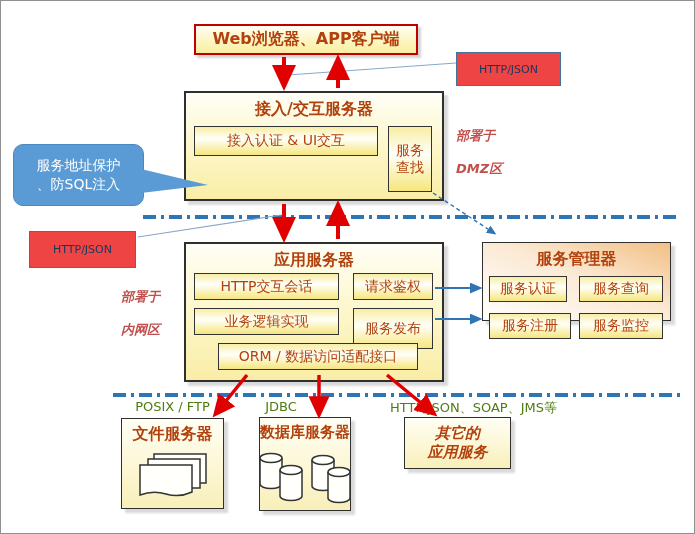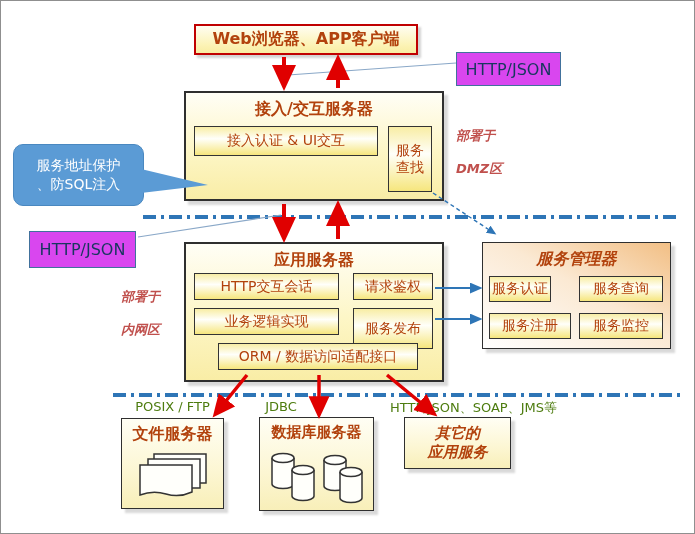--- a/index.html
+++ b/index.html
@@ -32,22 +32,22 @@
     color:#b2420d;font-size:14px;
     display:flex;align-items:center;justify-content:center;text-align:center;
     line-height:1.25;
   }
   .mgr-box{
     border:1.6px solid #2f2f2f;
     background:linear-gradient(to bottom left,#f2bf85 0%,#fbe9d3 45%,#ffffff 100%);
     box-shadow:4px 4px 2px rgba(130,130,130,.30);
   }
   .blue-tag{
-    background:#d946ef;border:1.4px solid #41719c;color:#17375e;
-    font-size:16px;display:flex;align-items:center;justify-content:center;
+    background:#ef4444;border:1.4px solid #41719c;color:#17375e;
+    font-size:11px;display:flex;align-items:center;justify-content:center;
   }
   .note{
     color:#c0504d;font-size:13px;font-style:italic;font-weight:bold;
     line-height:1.25;white-space:pre-line;
   }
   .callout{
     background:#5b9bd5;border:1px solid #4a88c0;border-radius:10px;
     color:#ffffff;font-size:14px;line-height:1.35;
     display:flex;align-items:center;justify-content:center;text-align:left;
   }
@@ -117,24 +117,24 @@
     <span>服务发布</span>
   </div>
   <div class="abs sub-box" style="left:217px;top:342px;width:200px;height:27px;">
     <span>ORM / 数据访问适配接口</span>
   </div>
 
   <div class="abs note" style="left:120px;top:288px;width:70px;"><span>部署于</span><br>
     <span>内网区</span>
   </div>
 
-  <div class="abs mgr-box" style="left:481px;top:241px;width:189px;height:107px;font-style:italic;">
+  <div class="abs mgr-box" style="left:481px;top:241px;width:189px;height:79px;">
     <div class="big-title">服务管理器</div>
   </div>
-  <div class="abs sub-box" style="left:488px;top:275px;width:62px;height:26px;">
+  <div class="abs sub-box" style="left:488px;top:275px;width:78px;height:26px;">
     <span>服务认证</span>
   </div>
   <div class="abs sub-box" style="left:578px;top:275px;width:84px;height:26px;">
     <span>服务查询</span>
   </div>
   <div class="abs sub-box" style="left:488px;top:312px;width:82px;height:26px;">
     <span>服务注册</span>
   </div>
   <div class="abs sub-box" style="left:578px;top:312px;width:84px;height:26px;">
     <span>服务监控</span>
@@ -150,21 +150,21 @@
       <span>
         <svg width="78" height="50" viewBox="0 0 78 50">
           <rect x="20" y="3" width="52" height="29" fill="#fffffb" stroke="#333" stroke-width="1.5"></rect>
           <rect x="14" y="8" width="52" height="29" fill="#fffffb" stroke="#333" stroke-width="1.5"></rect>
           <path d="M6,14 h52 v27 q-13,6 -26,2 q-13,-4 -26,1 z" fill="#fffffb" stroke="#333" stroke-width="1.5"></path>
         </svg>
       </span>
     </div>
   </div>
 
-  <div class="abs srv-box" style="left:258px;top:416px;width:115px;height:94px;">
+  <div class="abs srv-box" style="left:258px;top:416px;width:92px;height:94px;">
     <div class="srv-title" style="font-size:15px;">数据库服务器</div>
     <div class="icon-wrap" style="top:32px;">
       <span>
         <svg width="102" height="56" viewBox="0 0 102 56">
           <g fill="#fffffb" stroke="#333" stroke-width="1.5">
             <path d="M6,8 v26 a11,4.5 0 0 0 22,0 v-26"></path>
               <ellipse cx="17" cy="8" rx="11" ry="4.5"></ellipse>
             <path d="M26,20 v26 a11,4.5 0 0 0 22,0 v-26"></path>
               <ellipse cx="37" cy="20" rx="11" ry="4.5"></ellipse>
             <path d="M58,10 v26 a11,4.5 0 0 0 22,0 v-26"></path>

